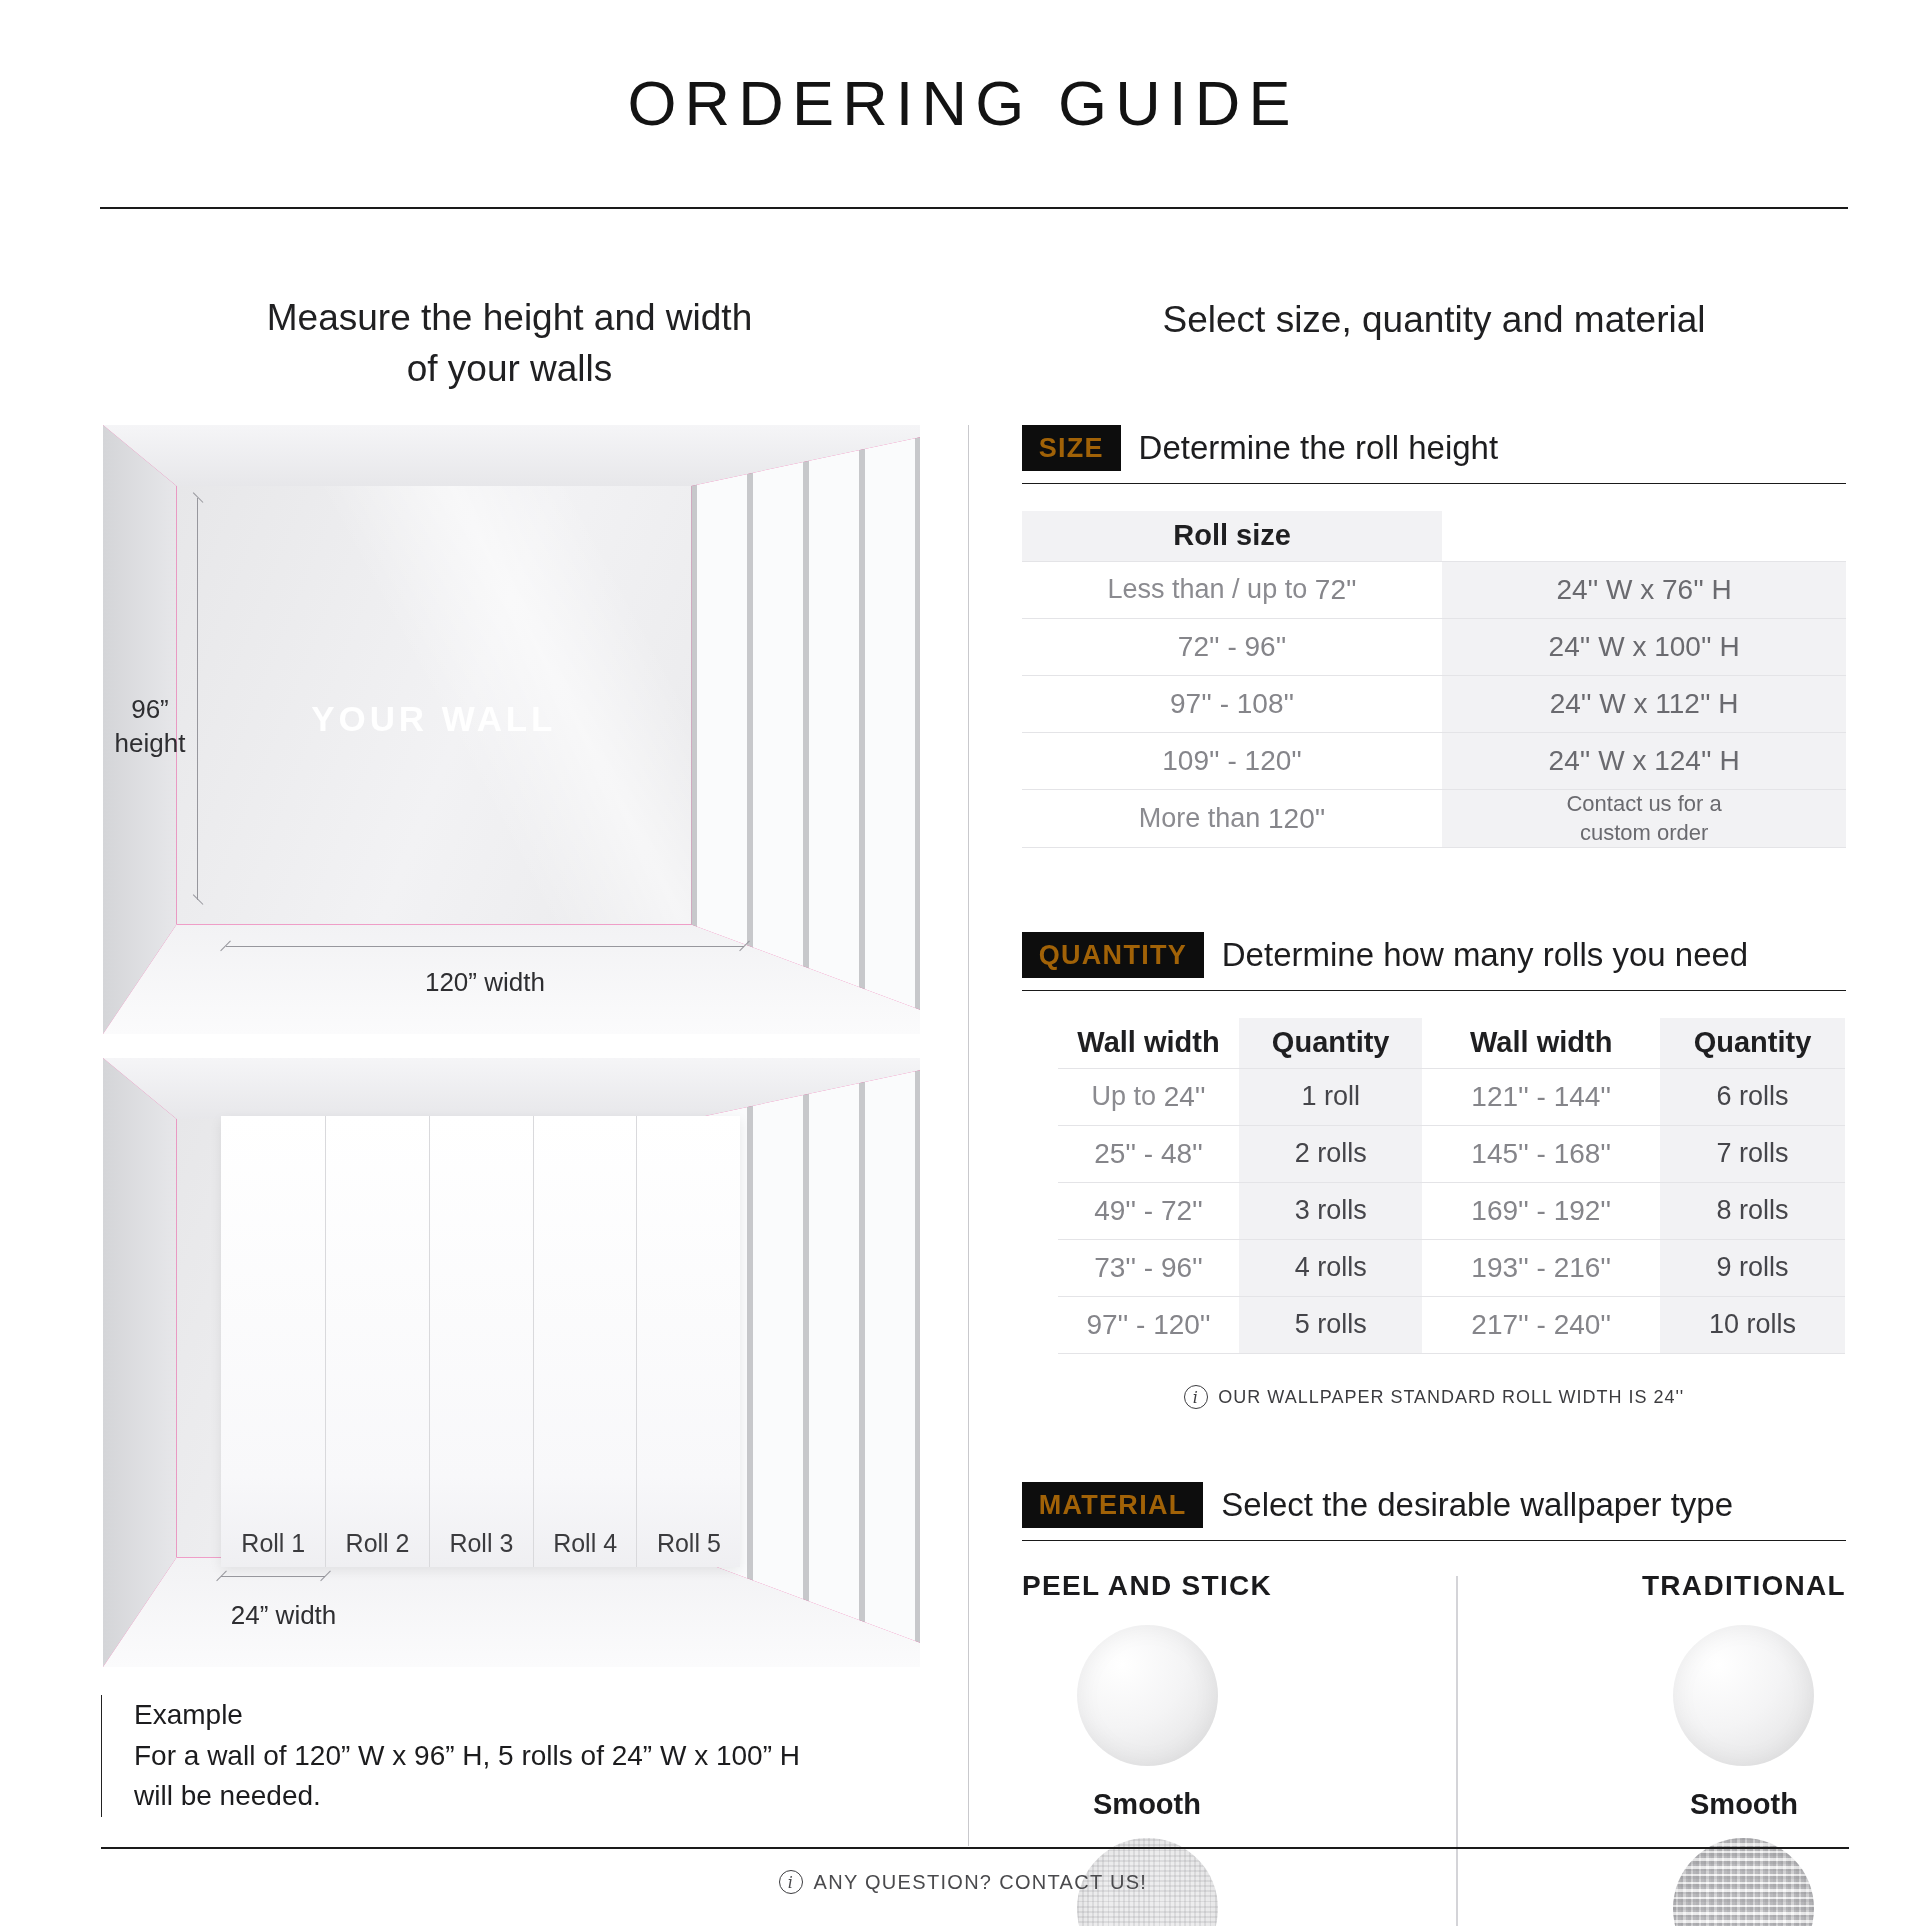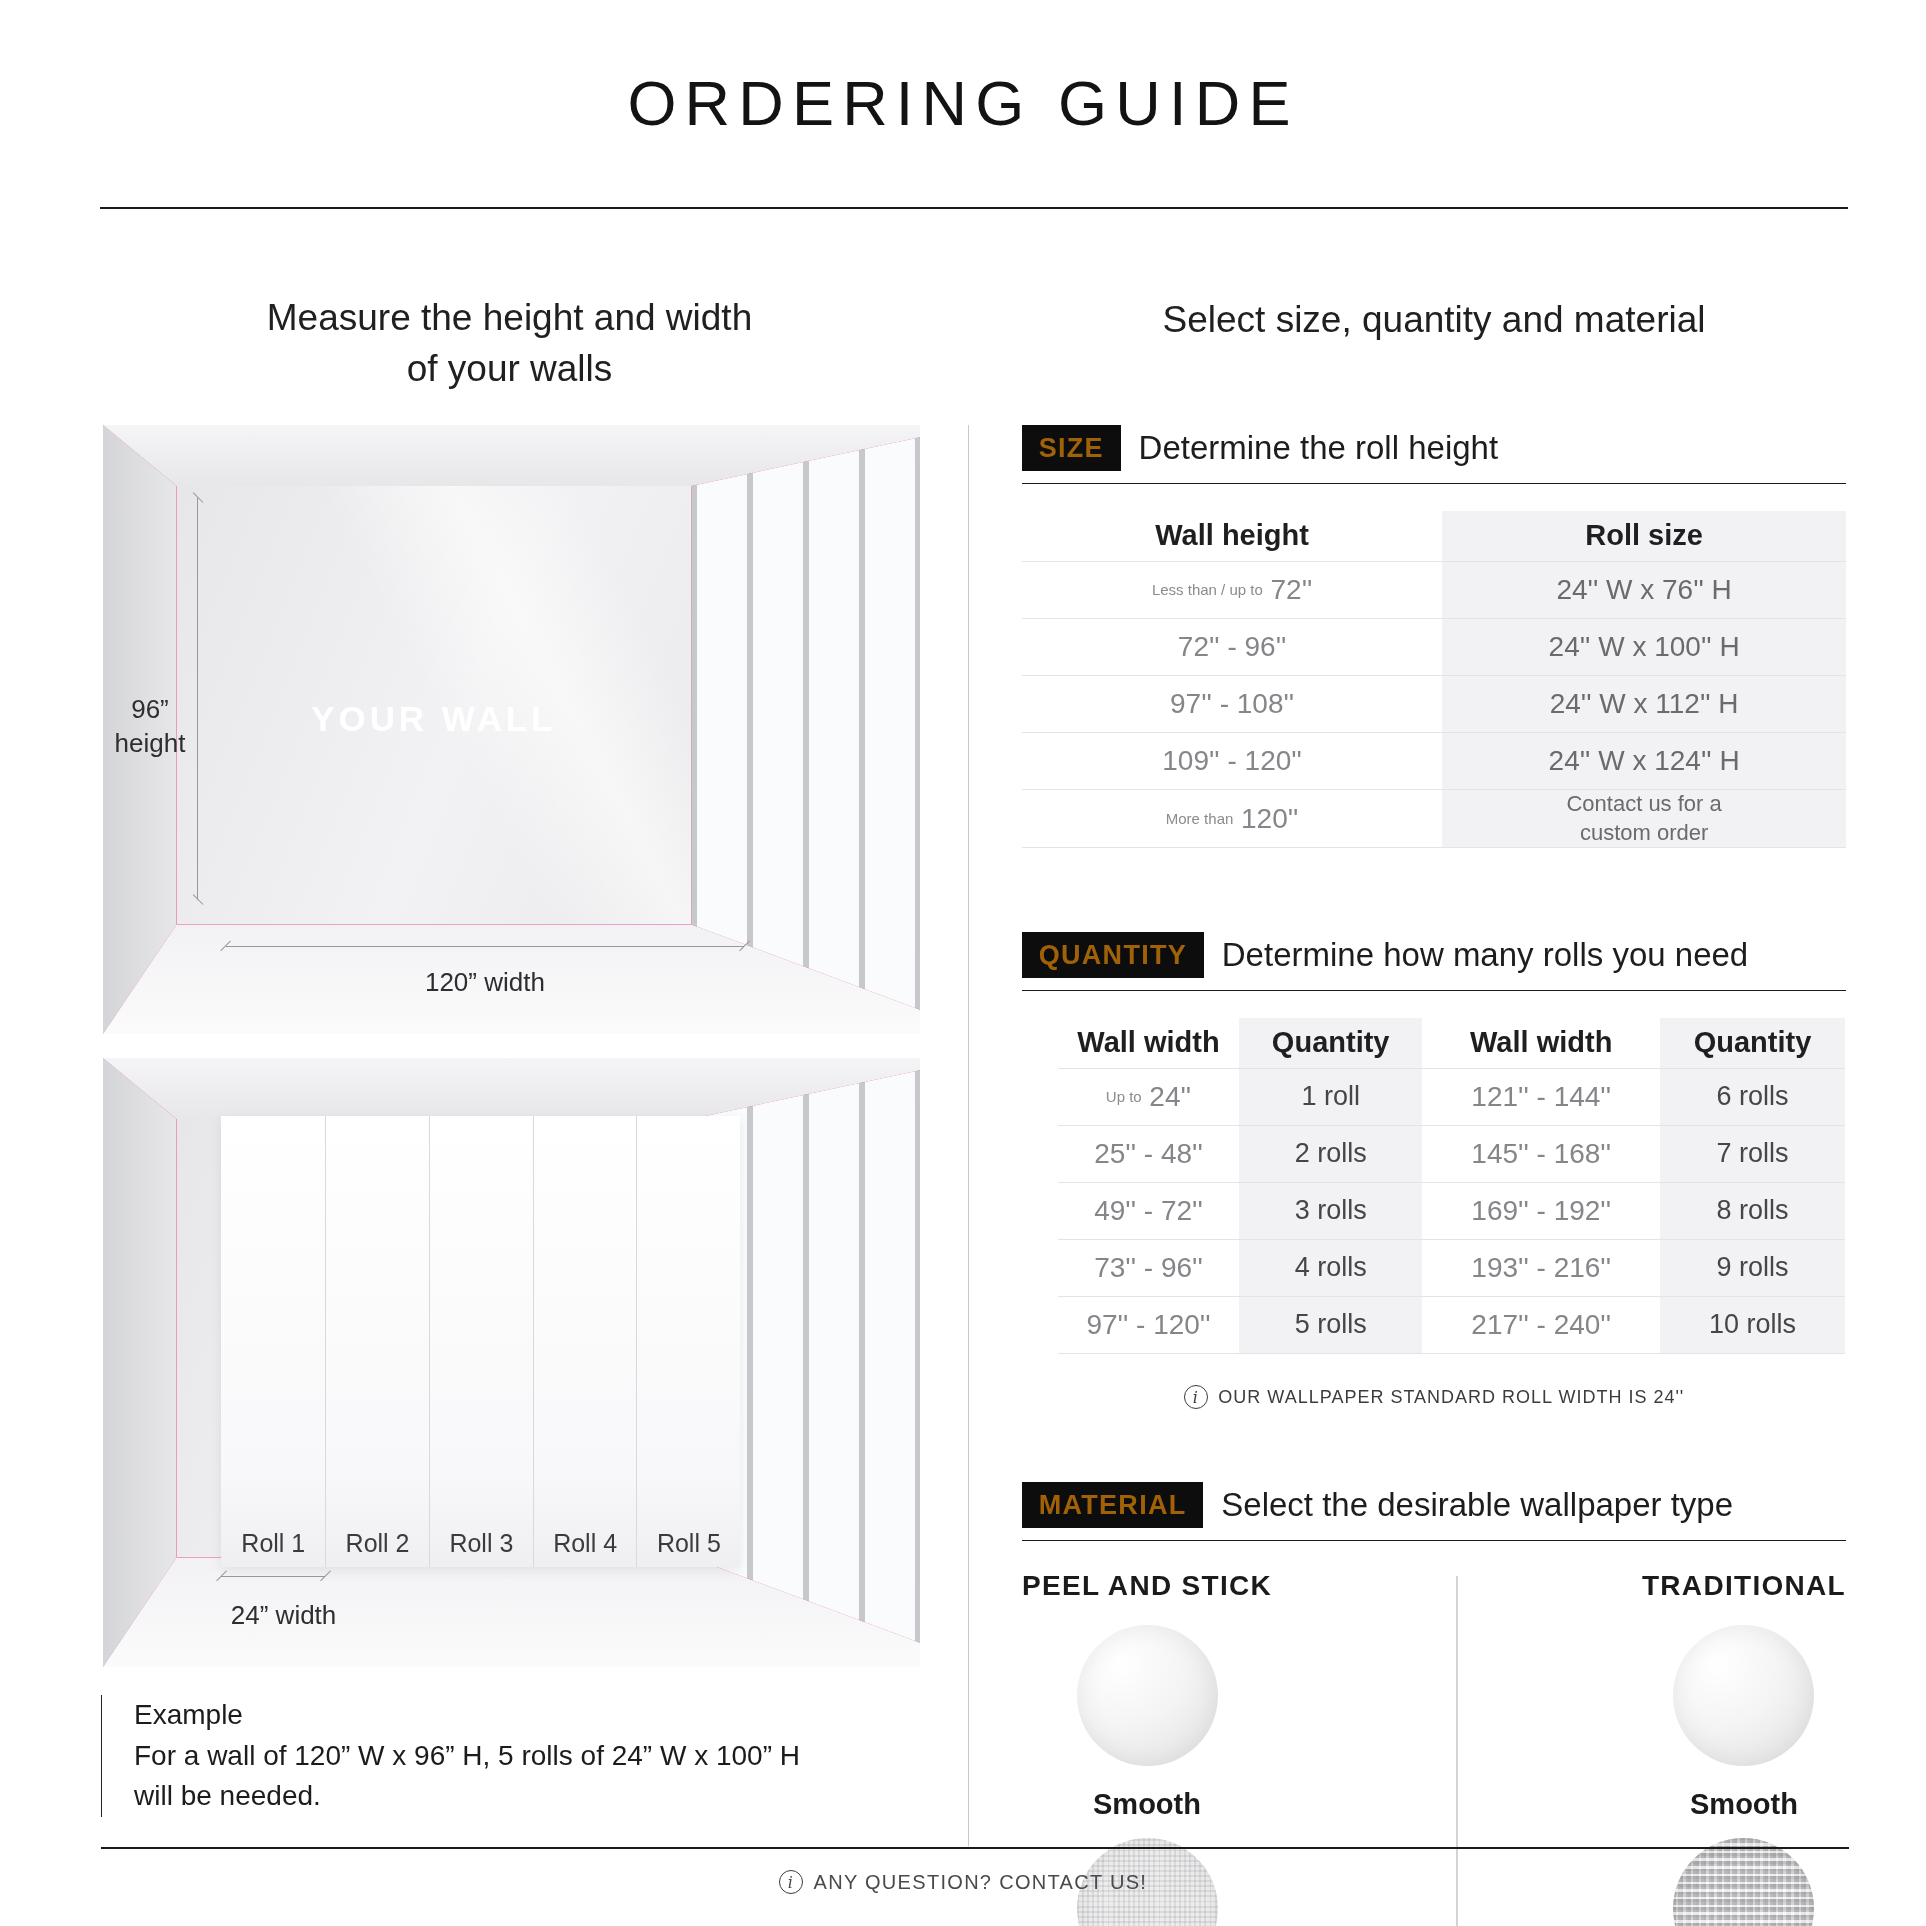--- a/index.html
+++ b/index.html
@@ -79,21 +79,21 @@
   .sec-head { display:flex; align-items:center; gap:18px; border-bottom:1.9px solid #1a1a1a; padding-bottom:11.6px; }
   .badge { background:#0d0d0d; color:#a16207; font-weight:700; font-size:27px; letter-spacing:1.3px;
     padding:7.7px 16.7px; white-space:nowrap; }
   .sec-title { font-size:33px; color:#1d1d1f; font-weight:400; }
 
   .s-row { display:grid; grid-template-columns:51% 49%; border-bottom:1.3px solid #e4e4e7; }
   .size-table { margin-top:27px; }
   .cell { display:flex; align-items:center; justify-content:center; min-height:56px; text-align:center; }
   .cell-head { font-weight:700; font-size:29px; color:#1f1f21; min-height:50px; }
   .shade { background:#f2f2f4; }
-  .pre { font-size:15px; color:#8b8b90;text-align:right; }
+  .pre { font-size:27px; color:#8b8b90;text-align:right; }
   .pre:not(:empty) { margin-right:7.7px; }
   .val { font-size:28px; color:#85858a; }
   .roll { font-size:28px; color:#6a6a6f; }
   .roll-small { font-size:22px; line-height:1.3; color:#6a6a6f; max-width:212px; }
 
   .q-table { margin-top:27px; margin-left:36px; width:787px; }
   .q-row { display:grid; grid-template-columns:23% 23.3% 30.2% 23.5%; border-bottom:1.3px solid #e4e4e7; }
   .qty { font-size:27px; color:#45454a; }
 
   .note { margin-top:31px; display:flex; justify-content:center; align-items:center; gap:10.3px;
@@ -189,21 +189,20 @@
     <div>will be needed.</div>
   </div>
 
   <div class="rsection" id="sec-size">
     <div class="sec-head">
       <span class="badge">SIZE</span>
       <span class="sec-title">Determine the roll height</span>
     </div>
     <div class="size-table">
       <div class="s-row">
-        <div class="cell cell-head">Wall height</div>
         <div class="cell cell-head shade">Roll size</div>
       </div>
       <div class="s-row">
         <div class="cell">
           <span class="pre">Less than / up to</span>
           <span class="val">72''</span>
         </div>
         <div class="cell shade">
           <span class="roll">24'' W x 76'' H</span>
         </div>

